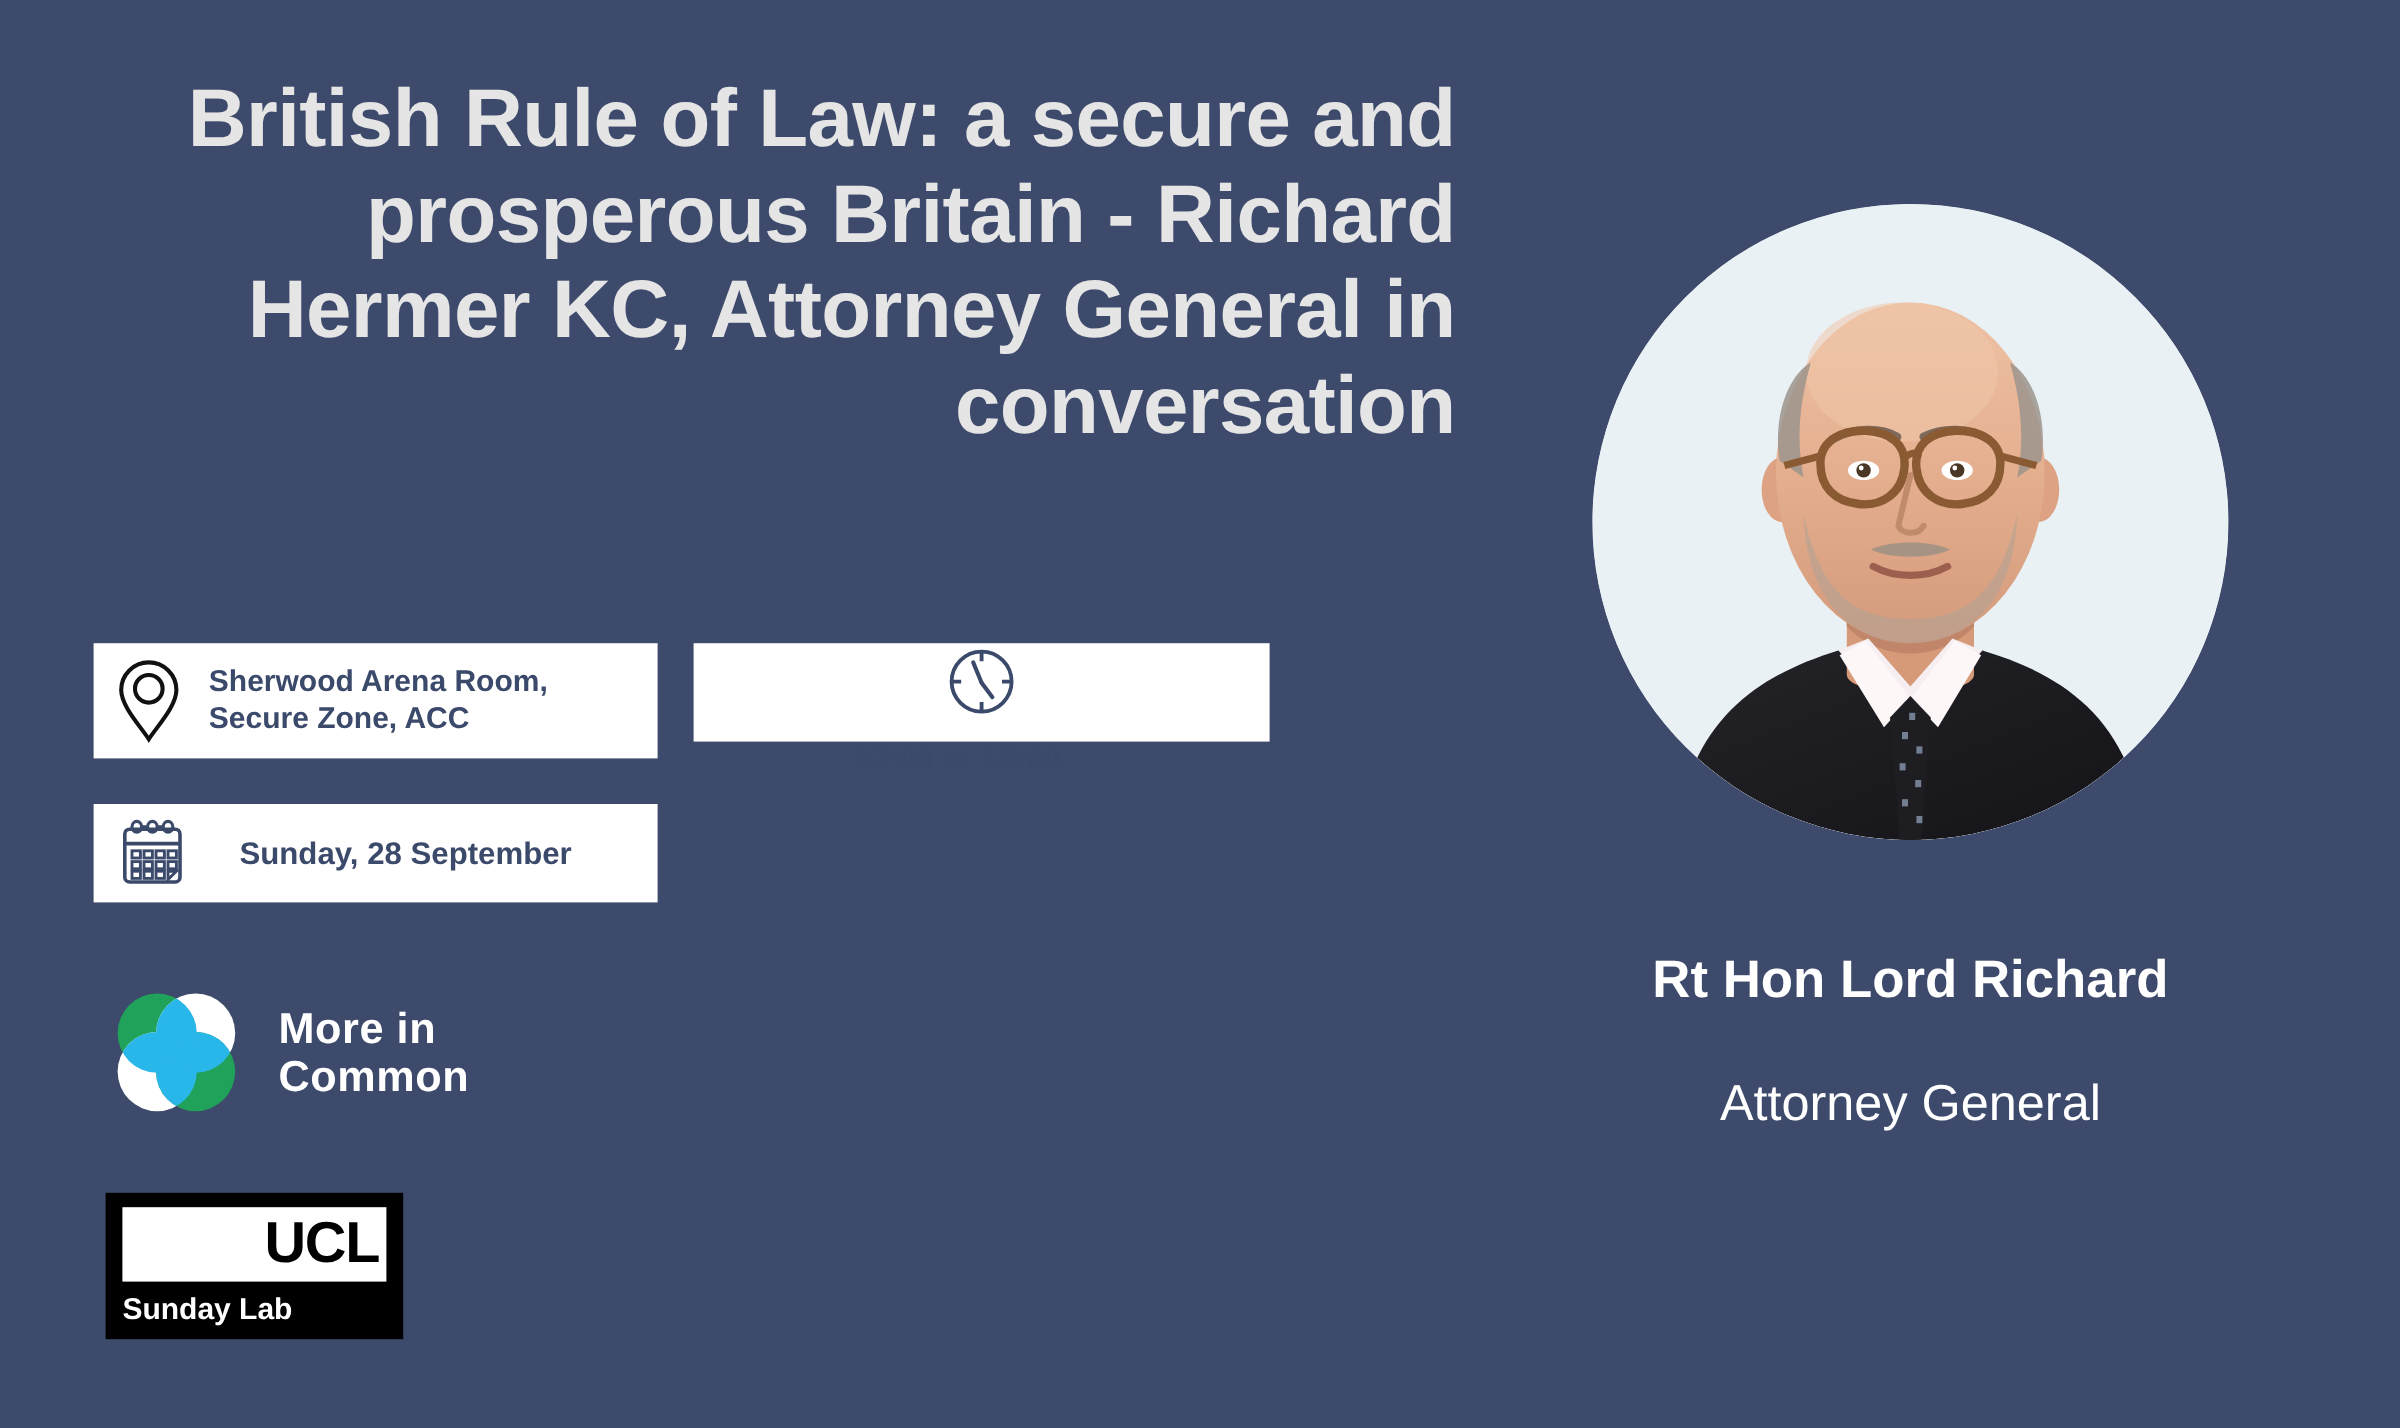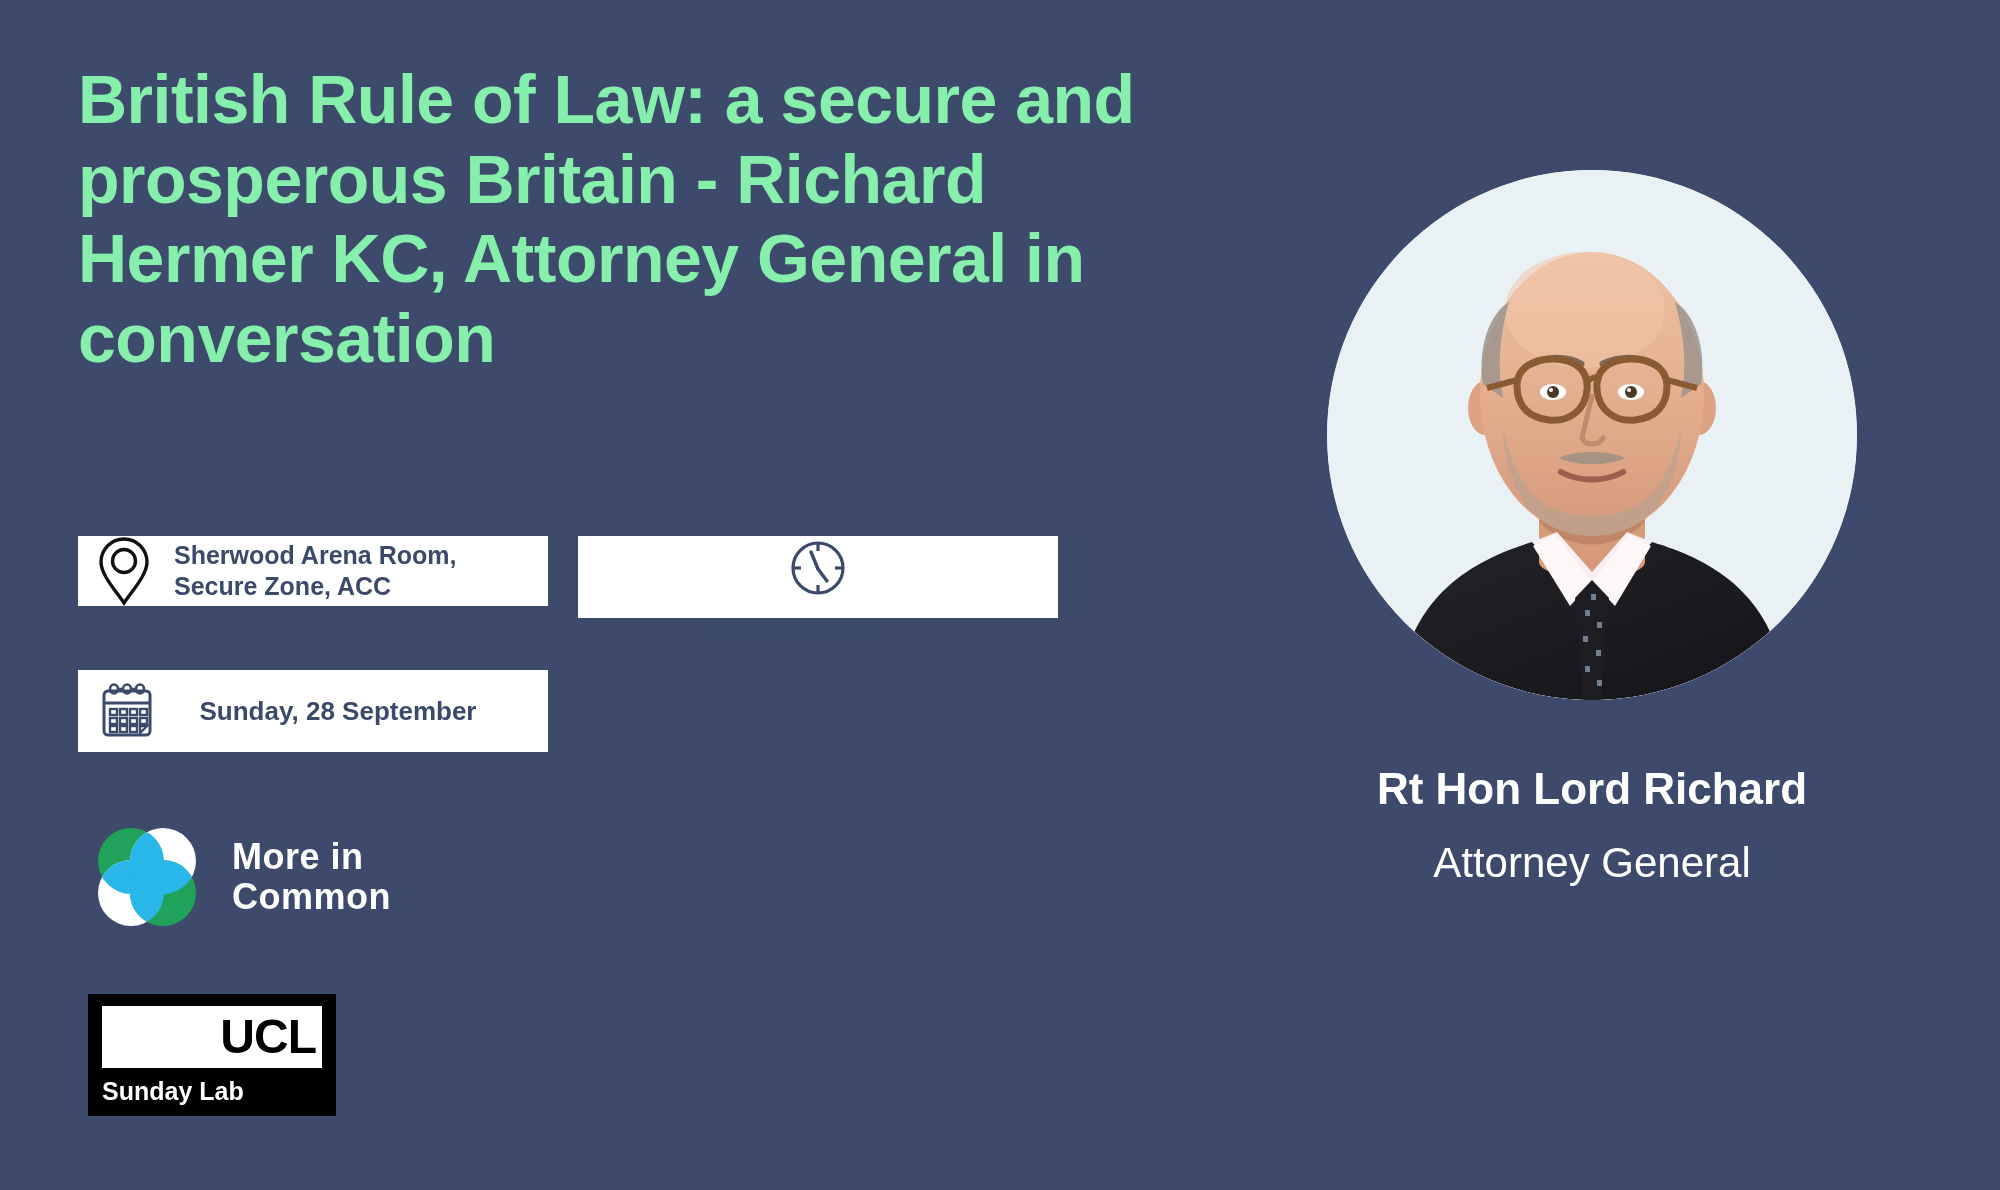--- a/index.html
+++ b/index.html
@@ -20,45 +20,46 @@
 
   
   .left-col {
     position:absolute;
     left:78px;
     top:60px;
     width:1160px;
   }
 
   .event-title {
-    color:#86efac;
+    color:#e5e5e5;
     font-size:68px;
     font-weight:bold;
     line-height:1.17;
     letter-spacing:-0.5px;
     width:1135px;
+    text-align:right;
   }
 
   
   .badge-row {
     position:absolute;
     display:flex;
     align-items:flex-start;
   }
   .badge-row-1 { left:78px; top:536px; }
   .badge-row-2 { left:78px; top:670px; }
 
   .badge {
     background:#ffffff;
     display:flex;
     align-items:center;
     padding:0 18px;
     gap:16px;
   }
-  .badge-location { width:470px; height:70px; }
+  .badge-location { width:470px; height:96px; }
   .badge-time     { width:480px; height:82px; margin-left:30px;flex-direction:column; }
   .badge-date     { width:470px; height:82px; }
 
   .badge-icon {
     flex:0 0 auto;
     display:flex;
     align-items:center;
     justify-content:center;
   }
 
@@ -128,20 +129,21 @@
 
   
   .speaker {
     position:absolute;
     right:78px;
     top:170px;
     width:660px;
     display:flex;
     flex-direction:column;
     align-items:center;
+    gap:28px;
   }
   .portrait-wrap {
     width:530px;
     height:530px;
     border-radius:50%;
     overflow:hidden;
     background:#eaf1f5;
     position:relative;
   }
   .portrait-wrap svg { display:block; }

